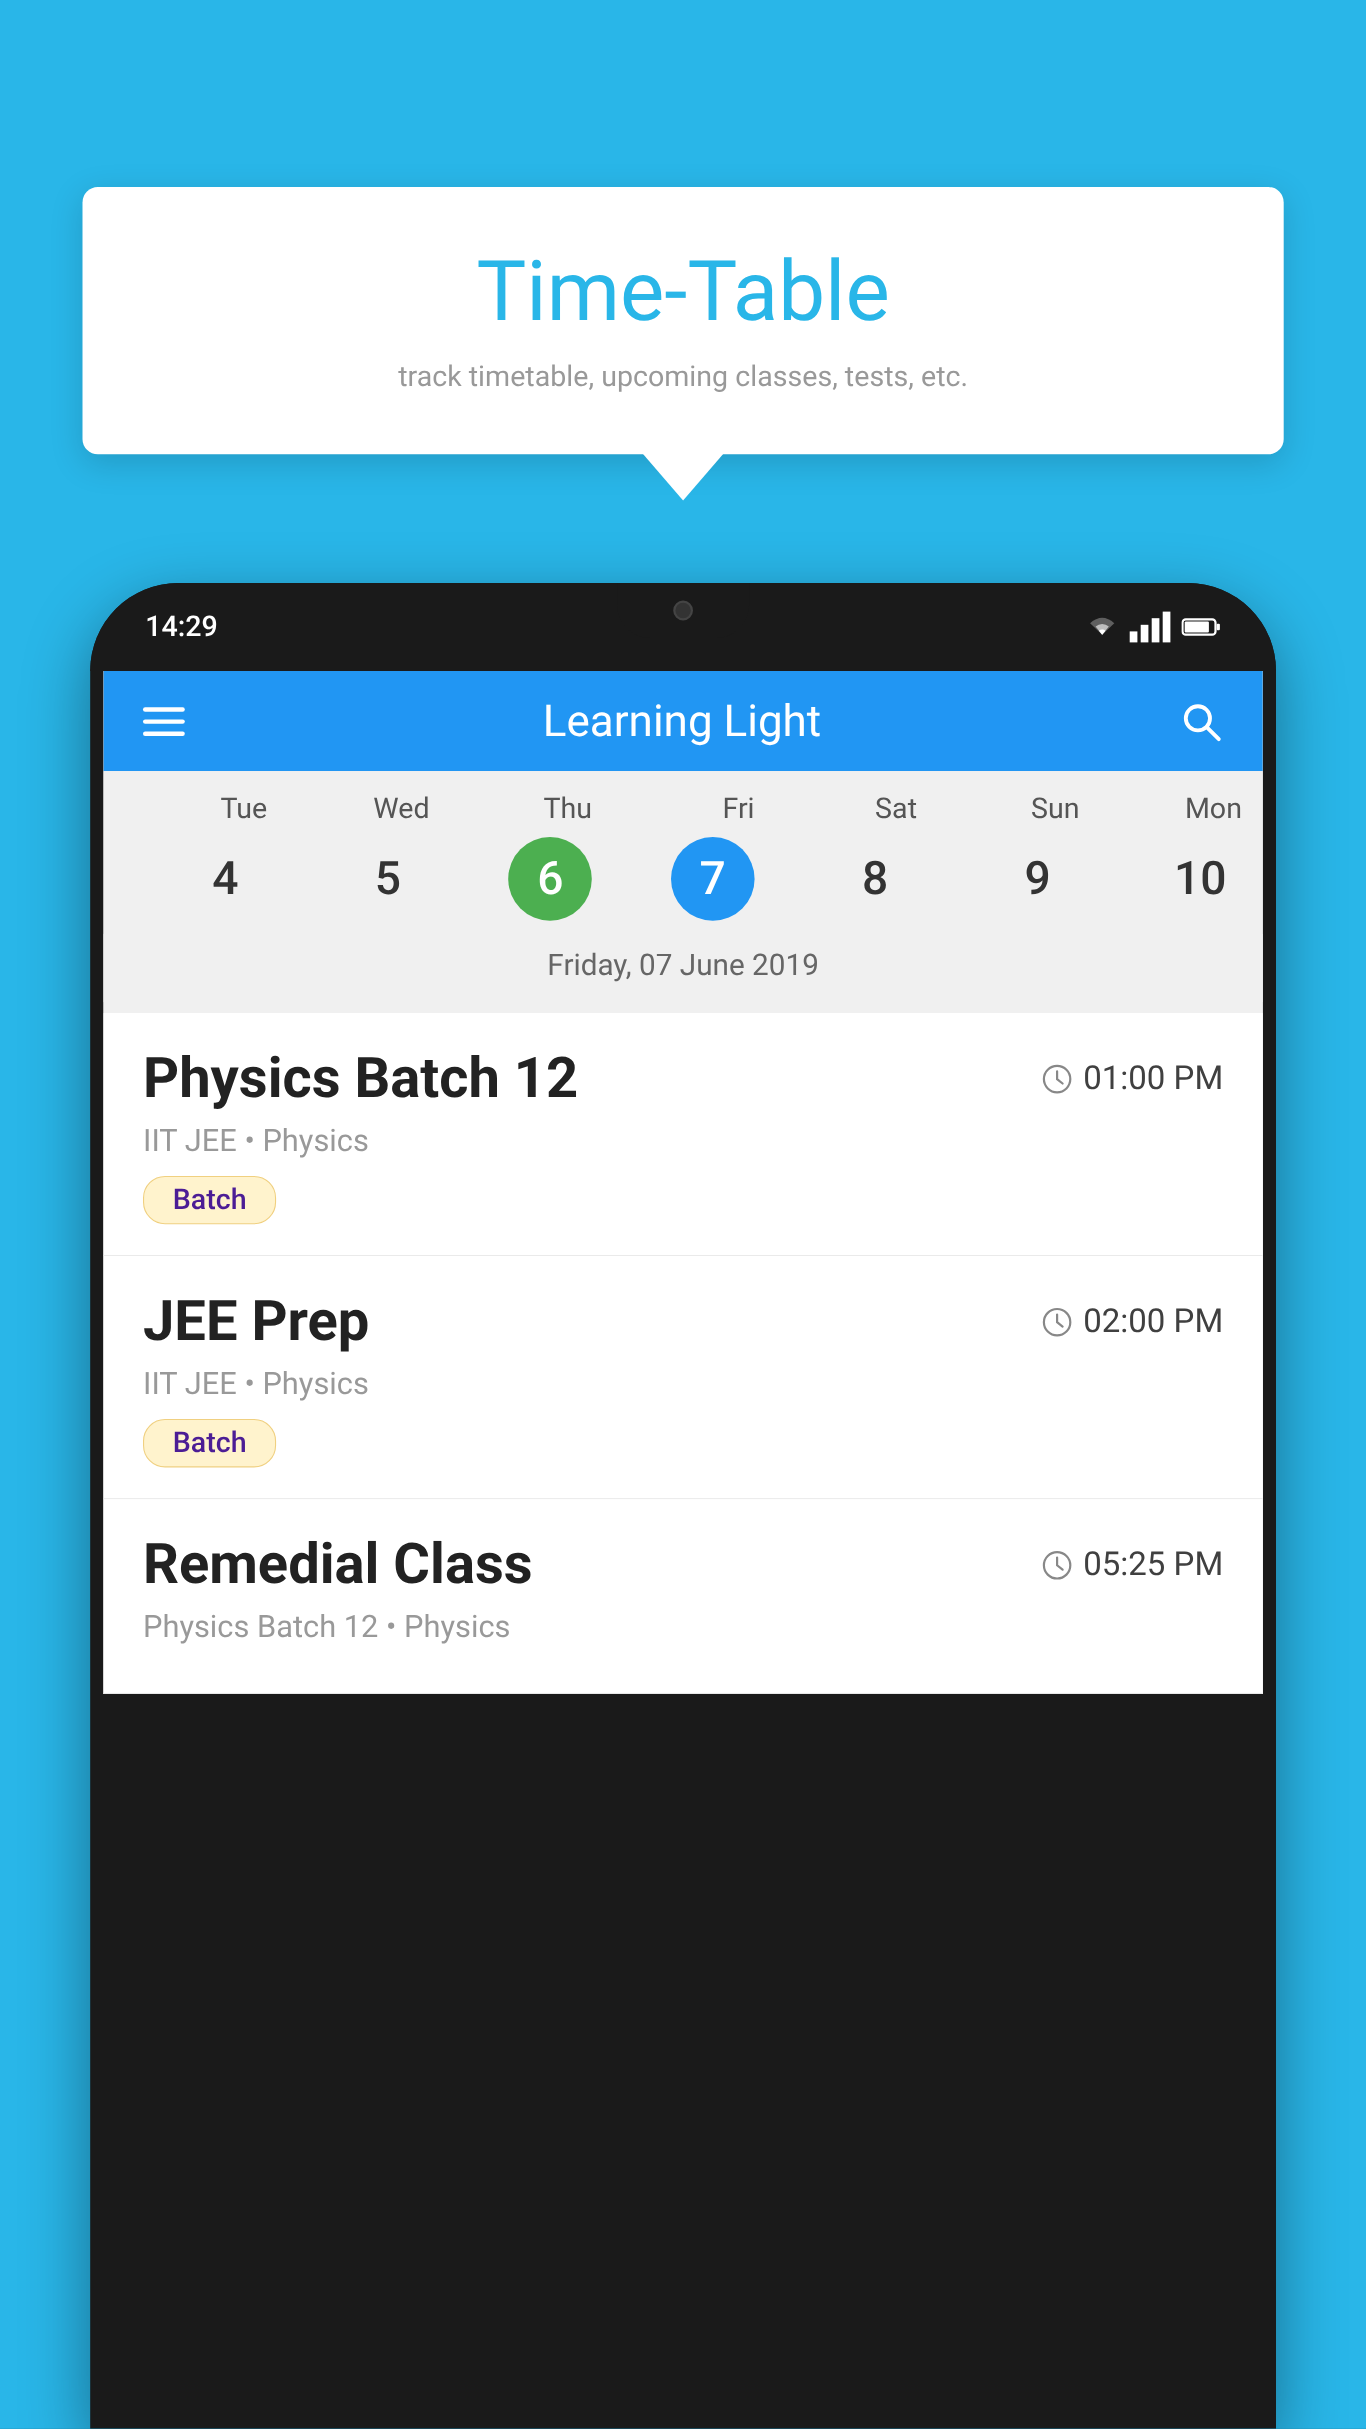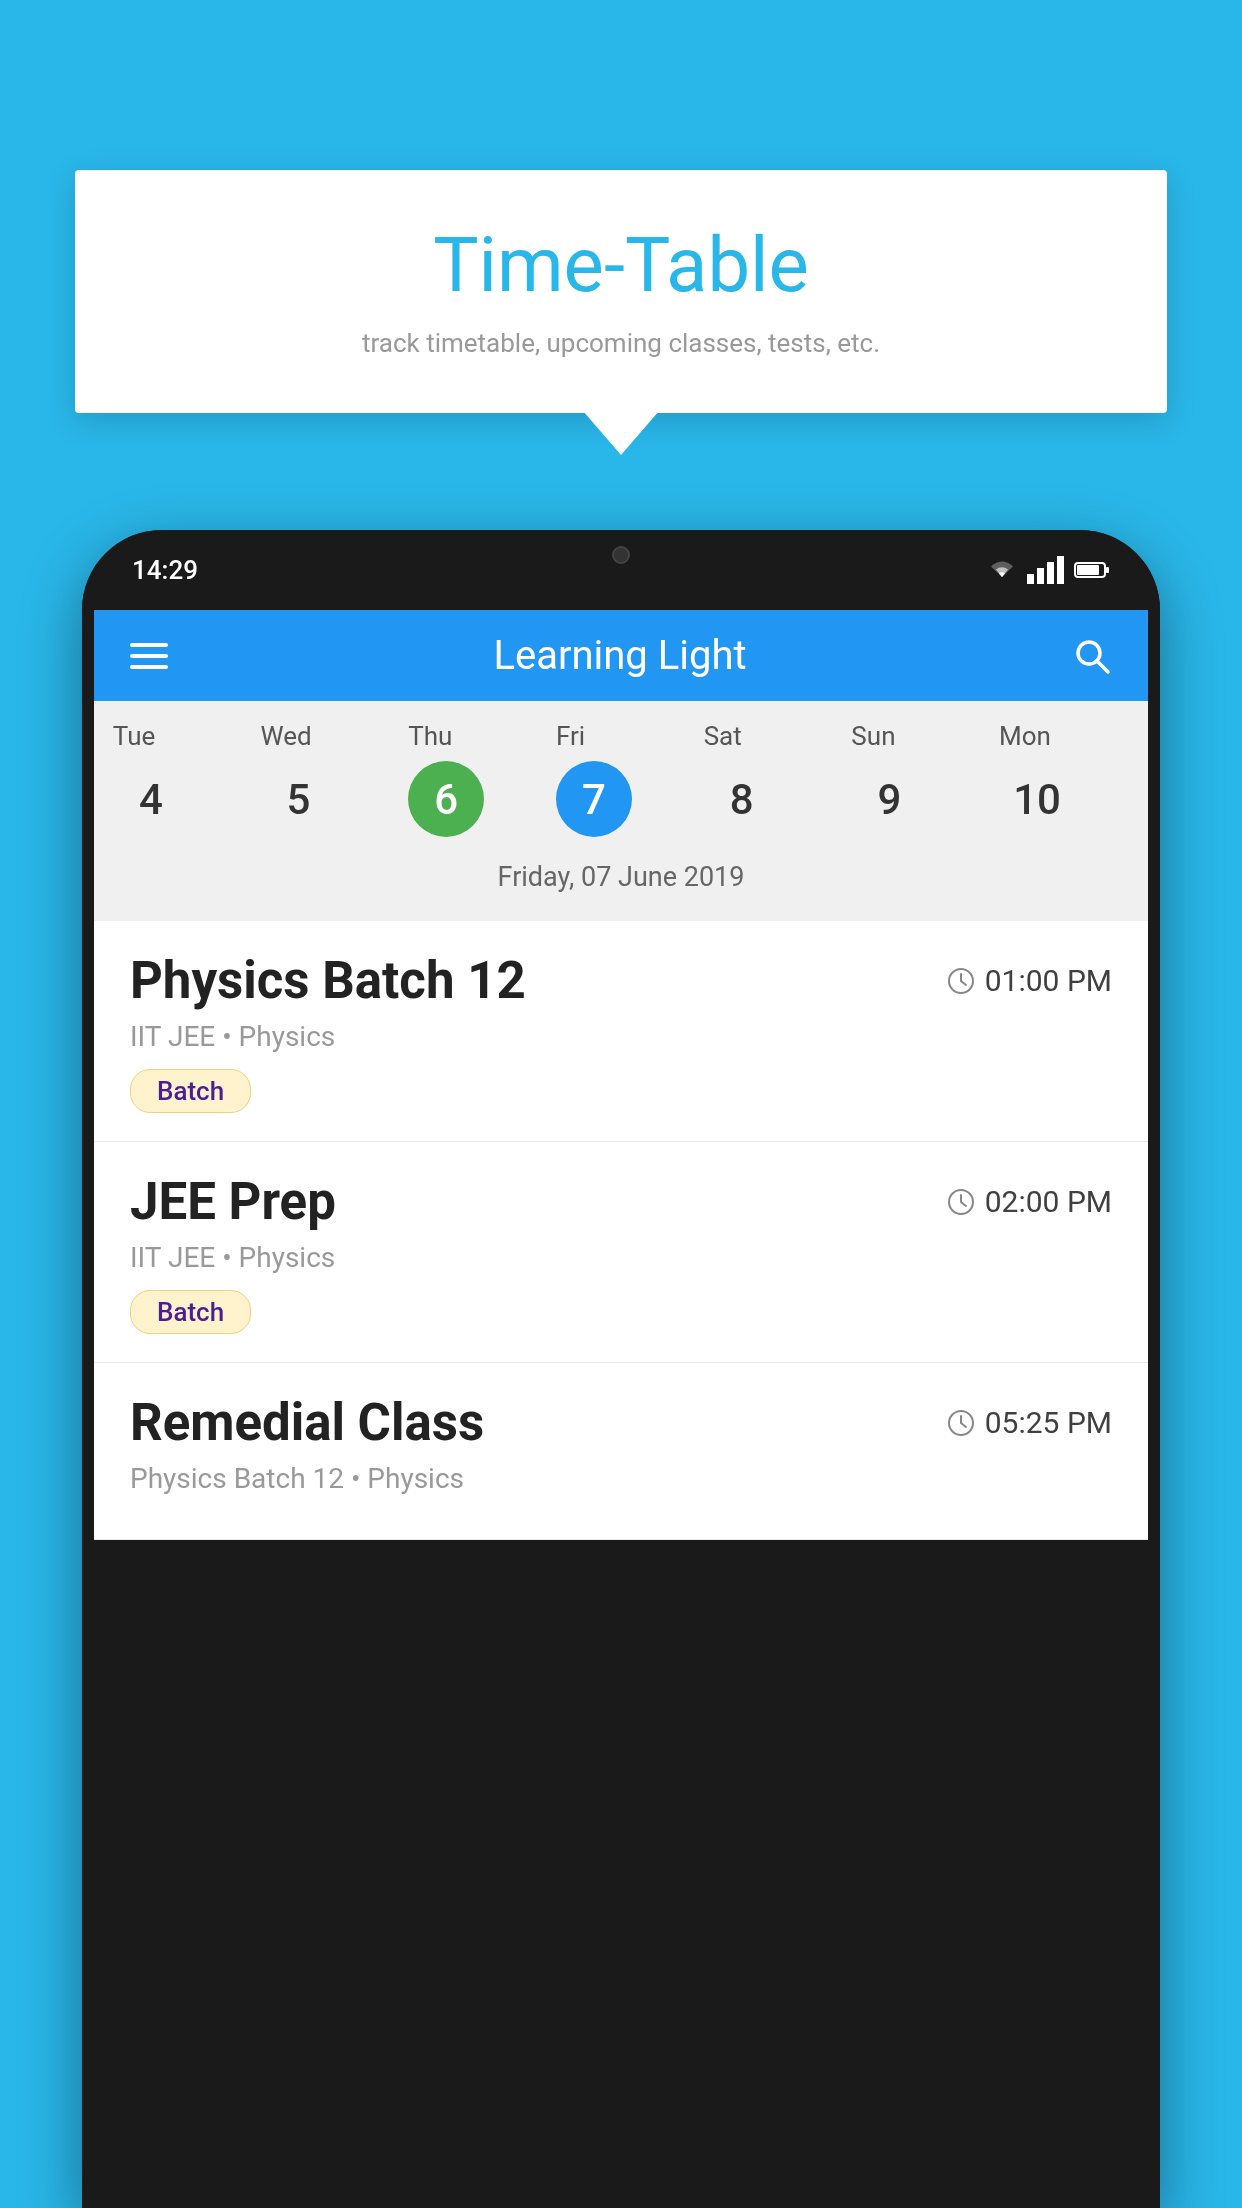--- a/index.html
+++ b/index.html
@@ -14,21 +14,21 @@
       position: relative;
     }
 
     
     .tooltip-card {
       position: absolute;
       top: 170px;
       left: 75px;
       right: 75px;
       background: white;
-      border-radius: 4px;
+      border-radius: 14px;
       padding: 50px 60px 55px 60px;
       box-shadow: 0 8px 30px rgba(0,0,0,0.15);
     }
     .tooltip-card::after {
       content: '';
       position: absolute;
       bottom: -42px;
       left: 50%;
       transform: translateX(-50%);
       width: 0;
@@ -150,21 +150,21 @@
     .days-row {
       display: flex;
       justify-content: space-around;
       padding: 0 10px;
       margin-bottom: 12px;
     }
 
     .day-col {
       display: flex;
       flex-direction: column;
-      align-items: flex-start;
+      align-items: flex-end;
       width: 130px;
     }
 
     .day-name {
       font-size: 26px;
       color: #555;
       margin-bottom: 10px;
     }
 
     .day-number {

